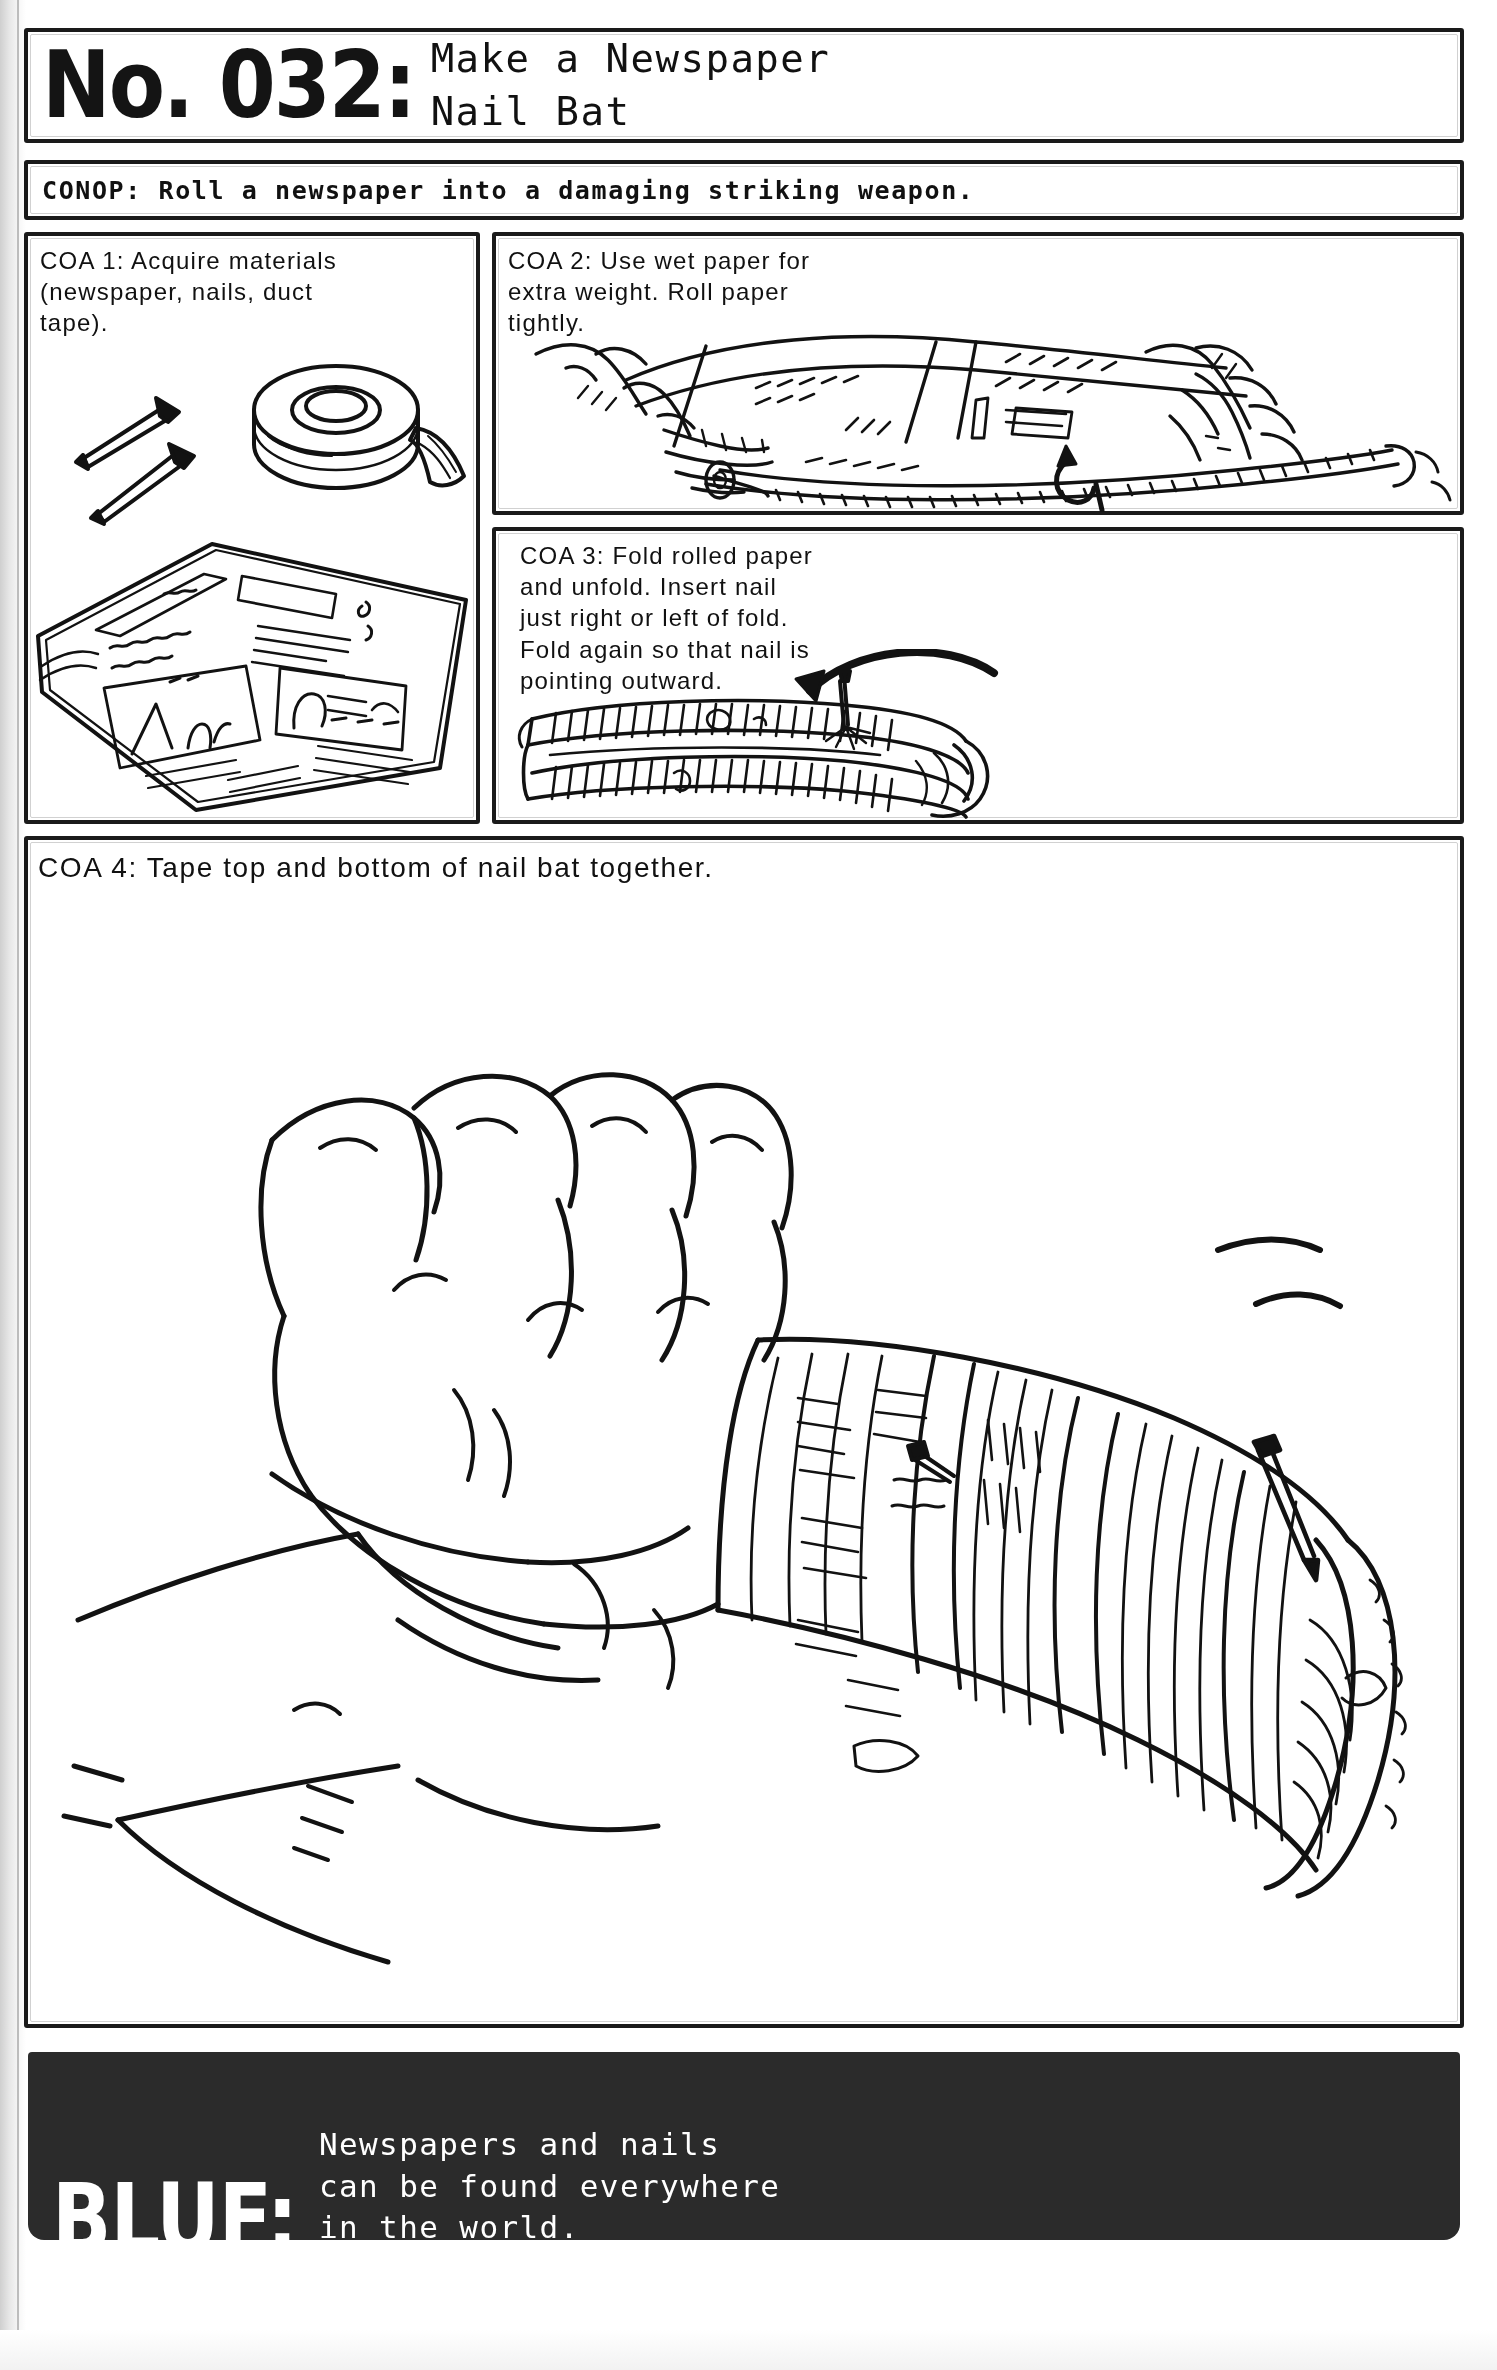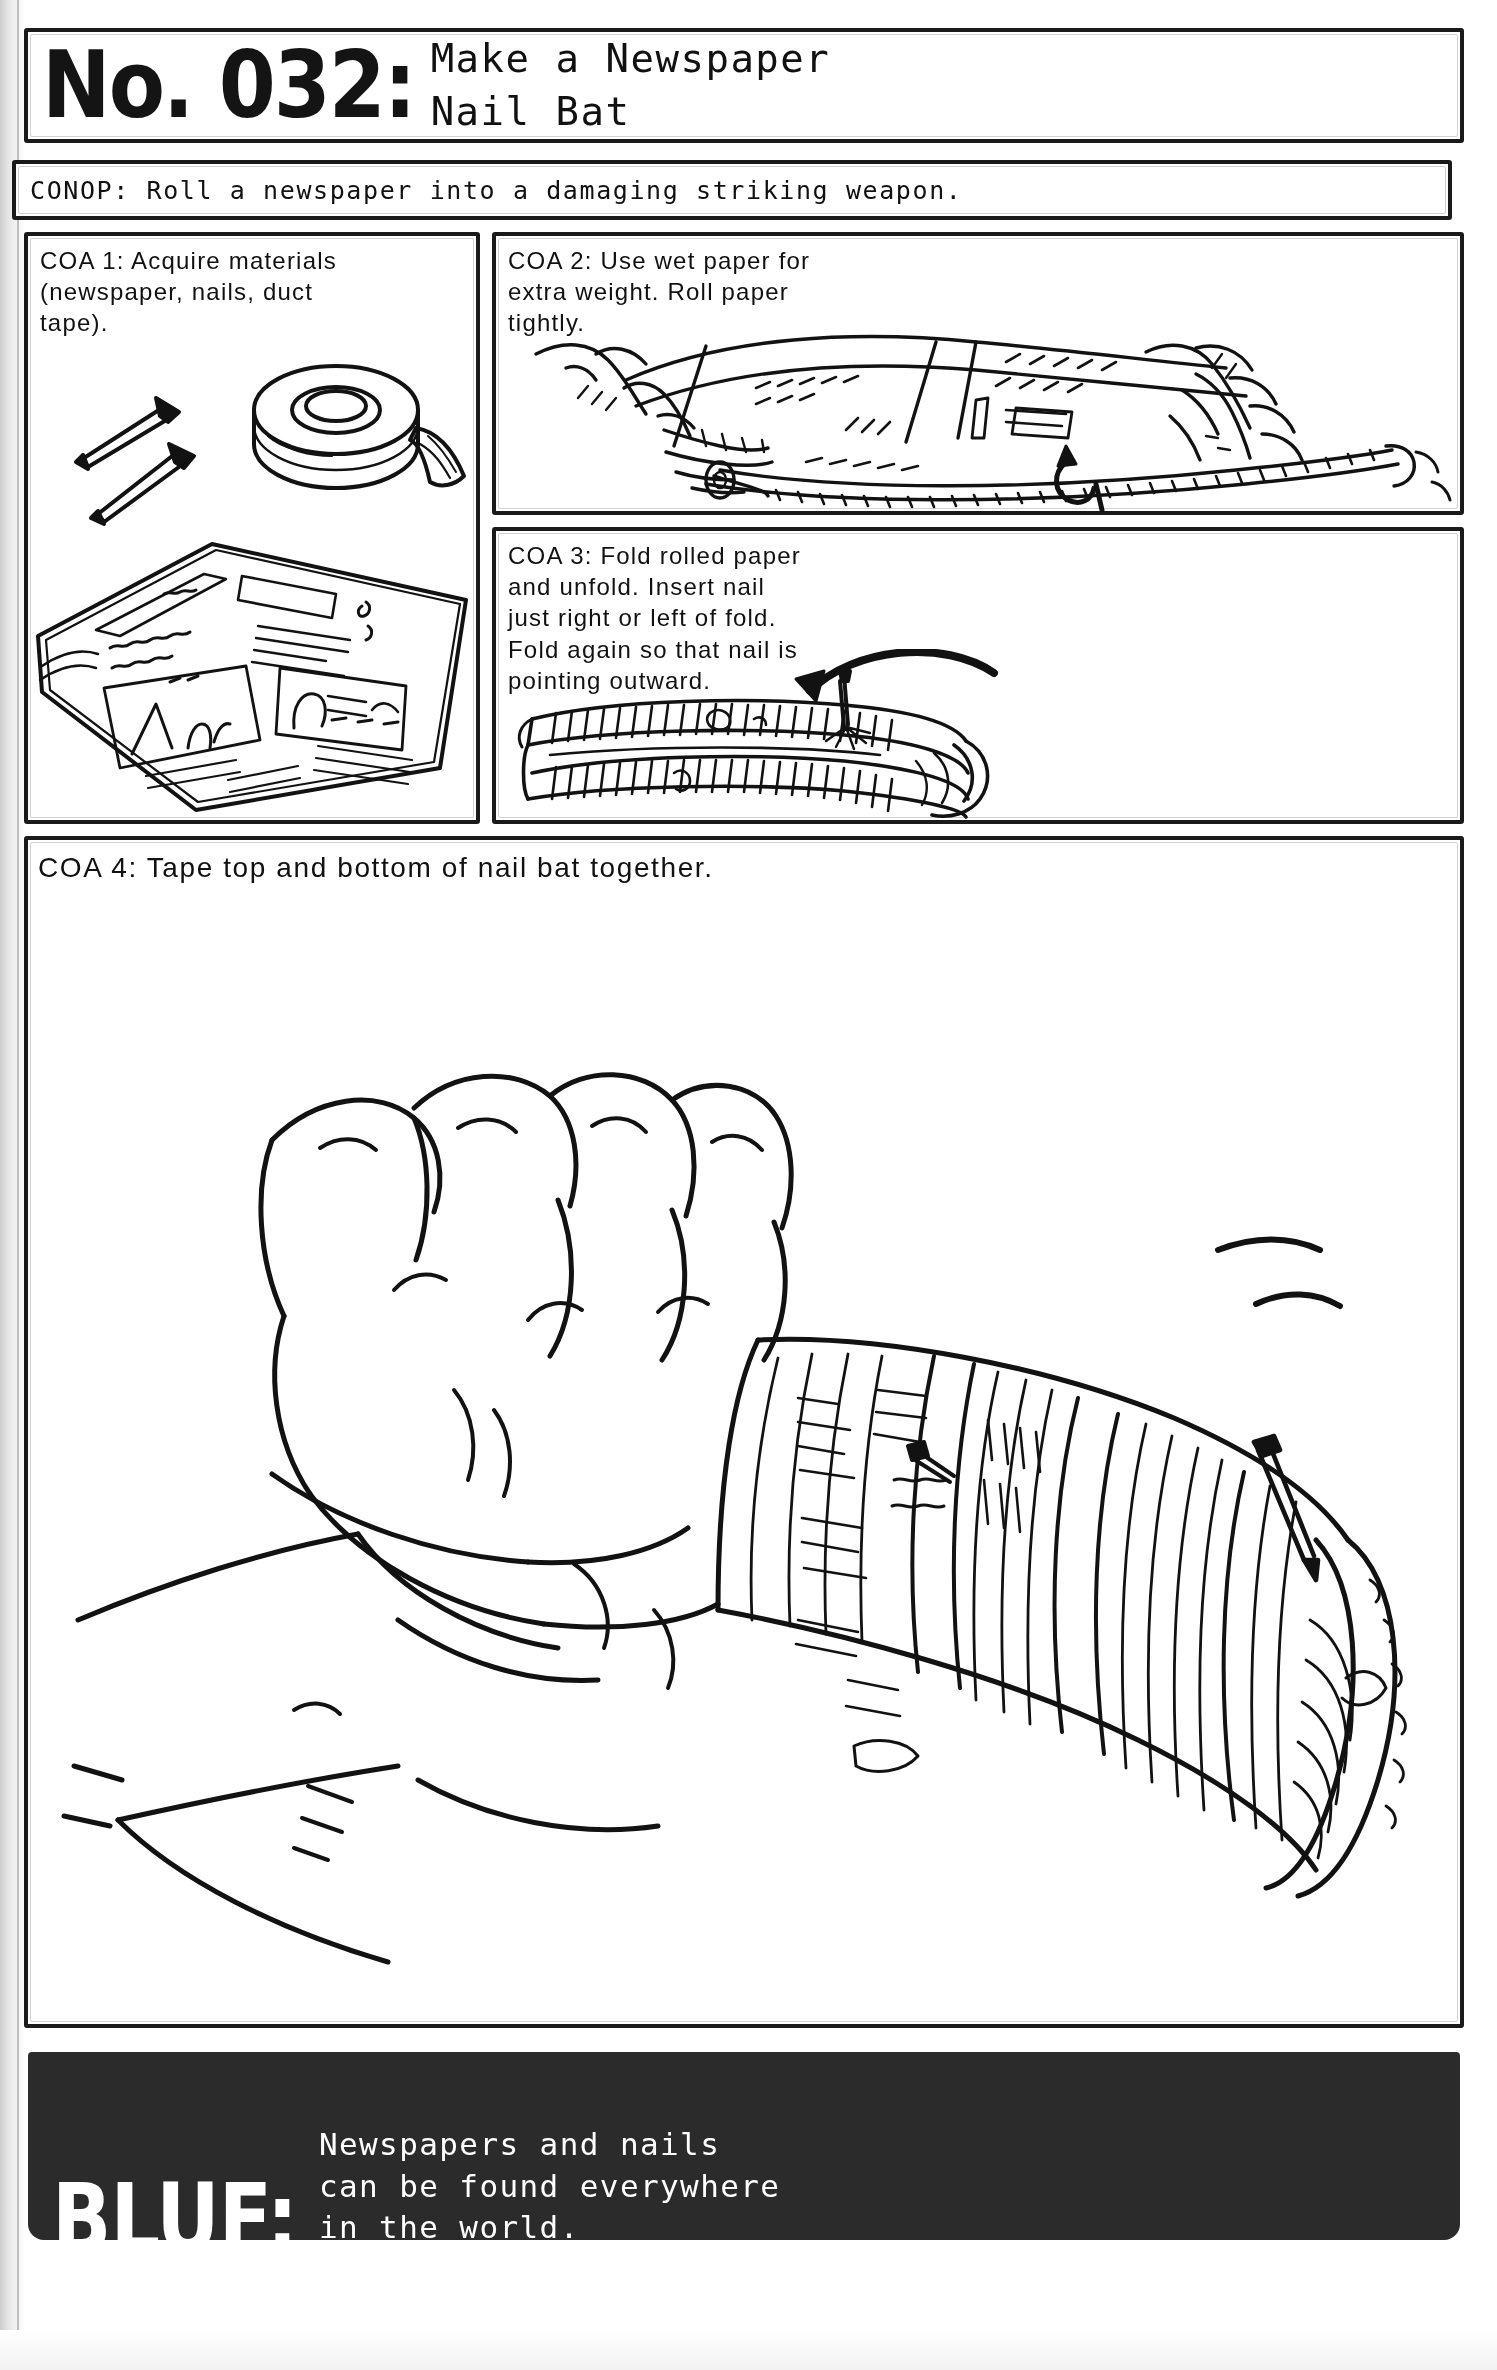--- a/index.html
+++ b/index.html
@@ -81,35 +81,35 @@
     font-family: "DejaVu Sans Mono", monospace;
     font-size: 39px;
     line-height: 1.34;
     letter-spacing: 1.5px;
     color: #111111;
     white-space: pre-line;
   }
 
   
   #conop-panel {
-    left: 12px; top: 160px; width: 1440px; height: 60px;
+    left: 24px; top: 160px; width: 1440px; height: 60px; font-weight: bold;
   }
   .conop-text {
     font-family: "DejaVu Sans Mono", monospace;
     font-size: 25px;
     letter-spacing: 1.6px;
     color: #111;
     padding: 12px 0 0 14px;
     white-space: nowrap;
   }
 
   
   #coa1-panel { left: 24px;  top: 232px;  width: 456px;  height: 592px; }
   #coa2-panel { left: 492px; top: 232px;  width: 972px;  height: 283px; }
-  #coa3-panel { left: 492px; top: 527px;  width: 972px;  height: 297px; }
+  #coa3-panel { left: 492px; top: 527px;  width: 972px;  height: 297px; padding-left: 12px; }
   #coa4-panel { left: 24px;  top: 836px;  width: 1440px; height: 1192px; }
 
   .coa-text {
     font-family: Liberation Sans, sans-serif;
     font-size: 24px;
     line-height: 1.30;
     letter-spacing: 1.2px;
     color: #111;
     padding: 9px 0 0 12px;
     white-space: pre-line;

